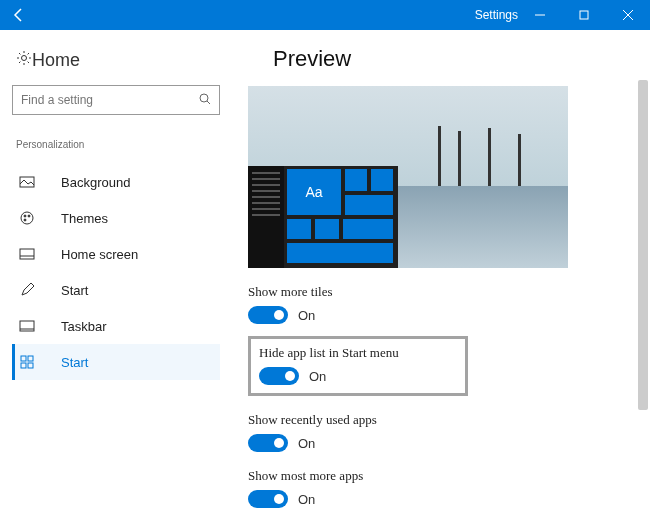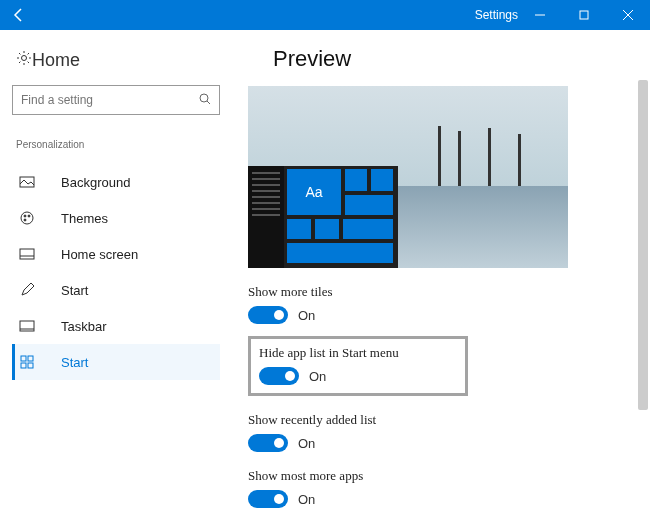--- a/index.html
+++ b/index.html
@@ -213,21 +213,21 @@
       <div class="opt-label">Hide app list in Start menu</div>
       <div class="togrow">
         <div class="toggle on">
             <div class="knob"></div>
           </div>
         <span class="state">On</span>
       </div>
     </div>
 
     <div class="opt">
-      <div class="opt-label">Show recently added list</div>
+      <div class="opt-label">Show recently used apps</div>
       <div class="togrow">
         <div class="toggle on">
             <div class="knob"></div>
           </div>
         <span class="state">On</span>
       </div>
     </div>
 
     <div class="opt">
       <div class="opt-label">Show most more apps</div>

